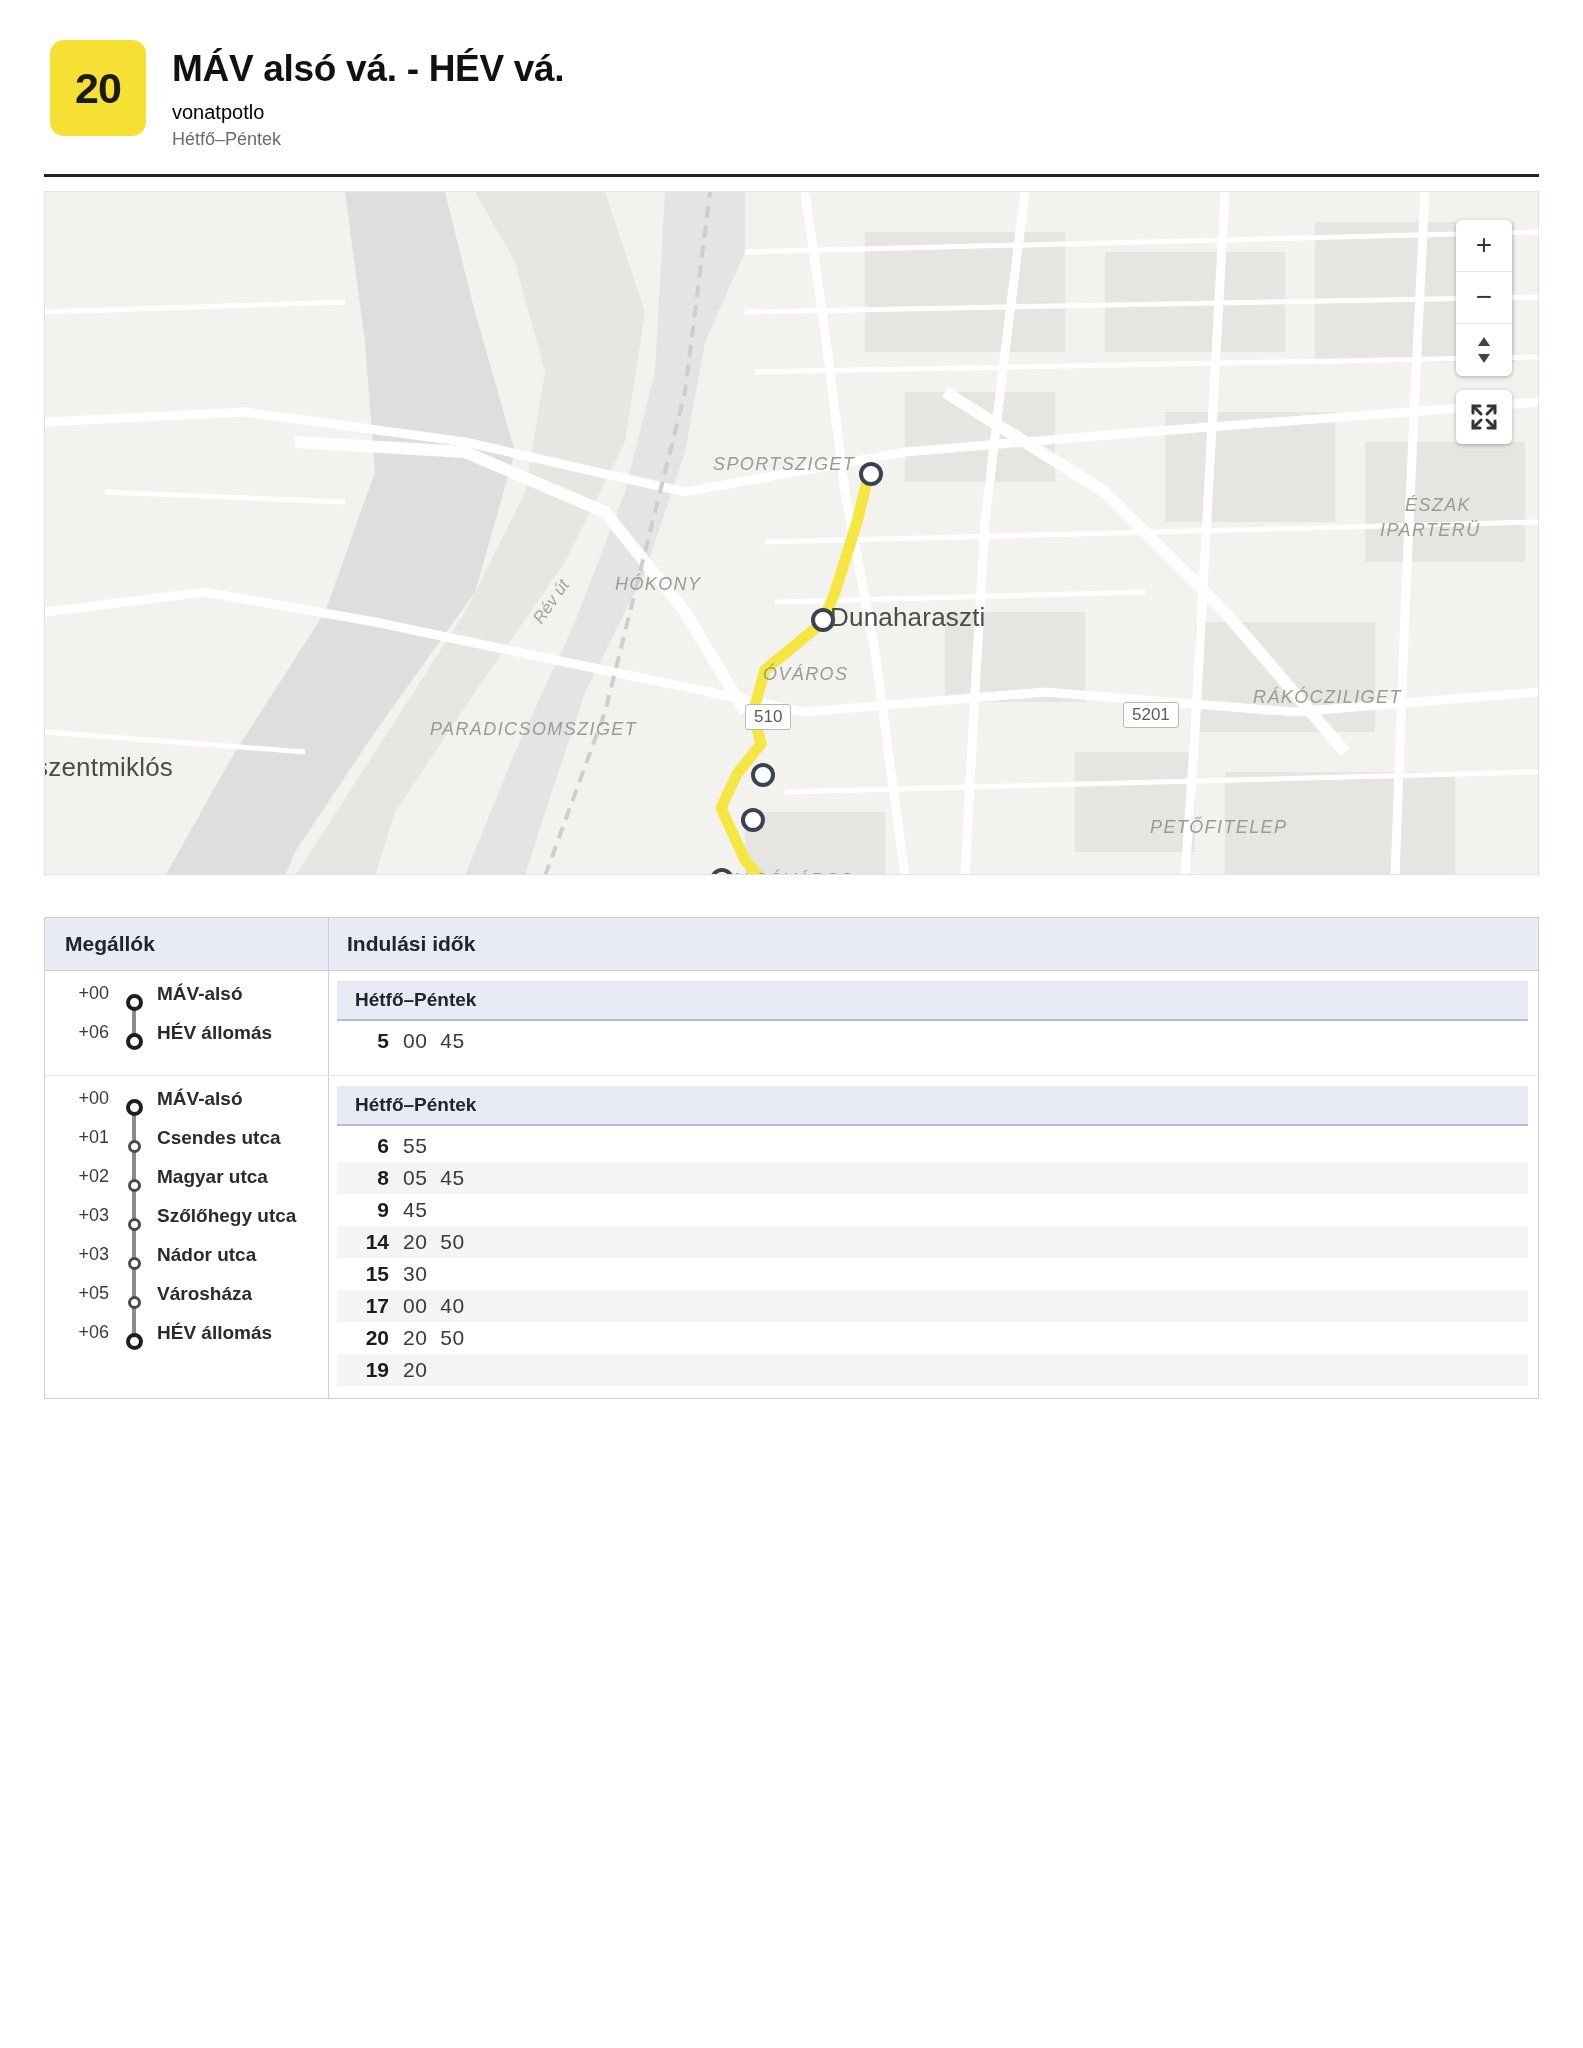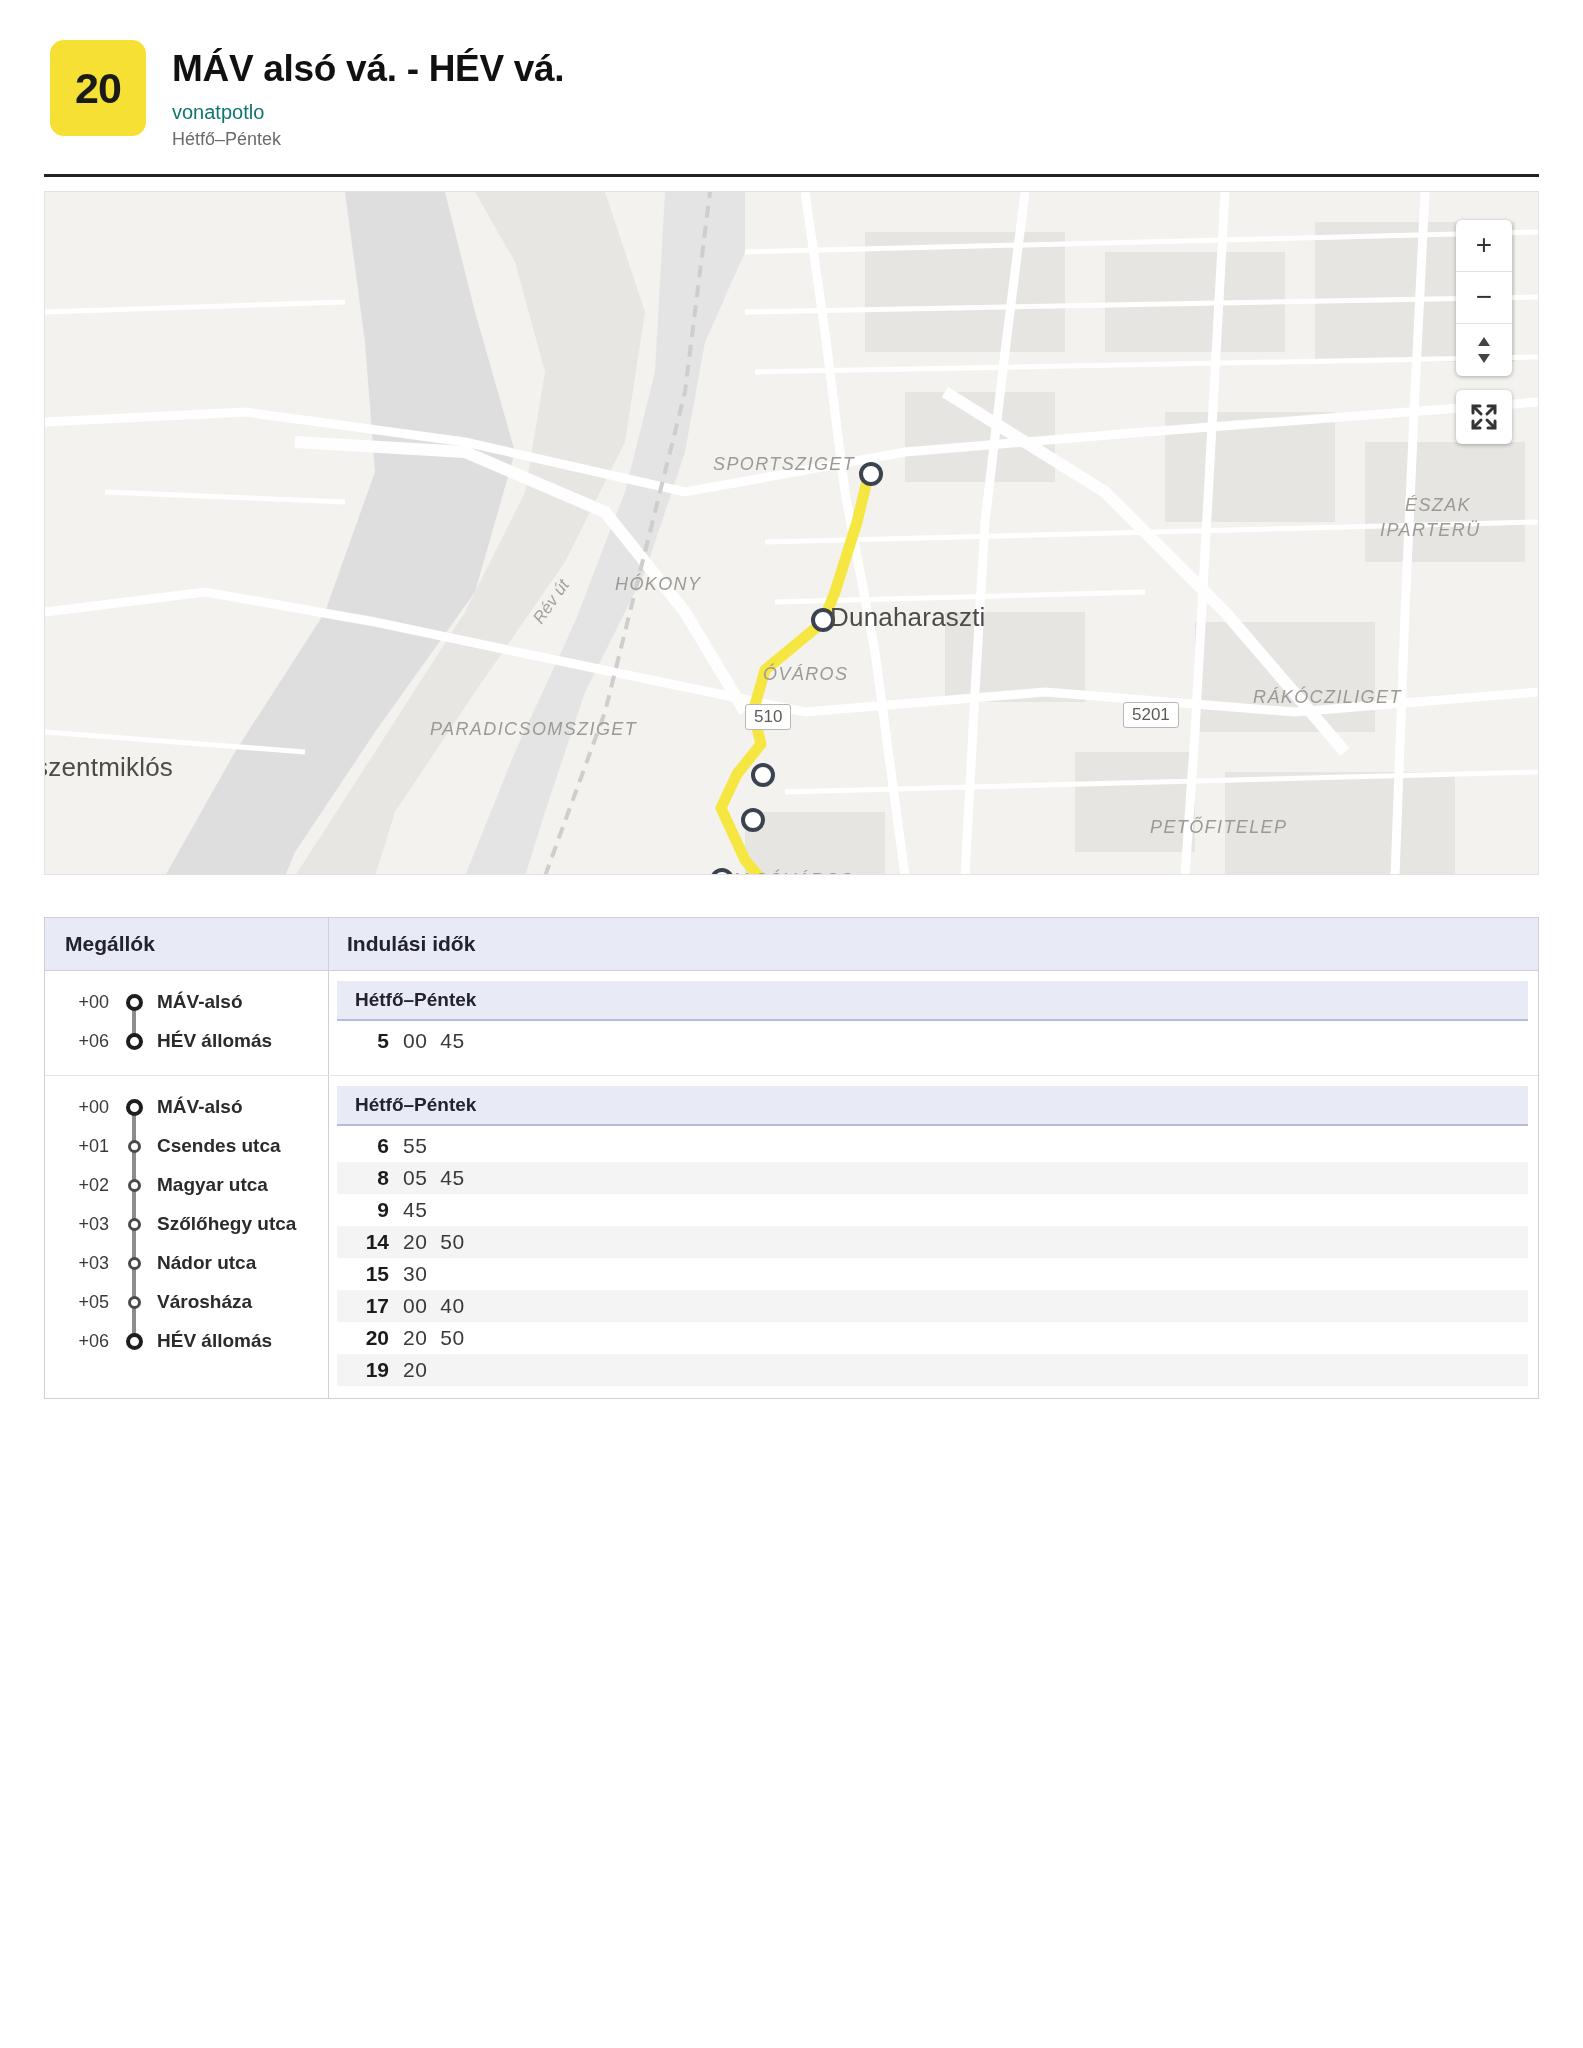--- a/index.html
+++ b/index.html
@@ -43,21 +43,21 @@
   .route-title {
     font-size: 37px;
     font-weight: bold;
     color: #111;
     line-height: 1.15;
     margin: 0 0 8px 0;
     letter-spacing: -0.3px;
   }
   .route-sub {
     font-size: 20px;
-    color: #0f766e;
+    color: #000000;
     line-height: 1.3;
     margin: 0;
   }
   .route-days {
     font-size: 18px;
     color: #6b6b6b;
     line-height: 1.4;
     margin: 2px 0 0 0;
   }
   .header-rule {
@@ -171,21 +171,21 @@
   }
   .trip:last-child { border-bottom: none; }
   .trip-stops {
     width: 284px;
     border-right: 1px solid #cfcfda;
     padding: 12px 0 14px 0;
     position: relative;
   }
   .stop-row {
     display: flex;
-    align-items: center;
+    align-items: flex-start;
     height: 39px;
     padding-left: 20px;
   }
   .stop-offset {
     width: 54px;
     font-size: 18px;
     color: #3a3a3a;
     text-align: right;
     padding-right: 10px;
     flex: 0 0 auto;

